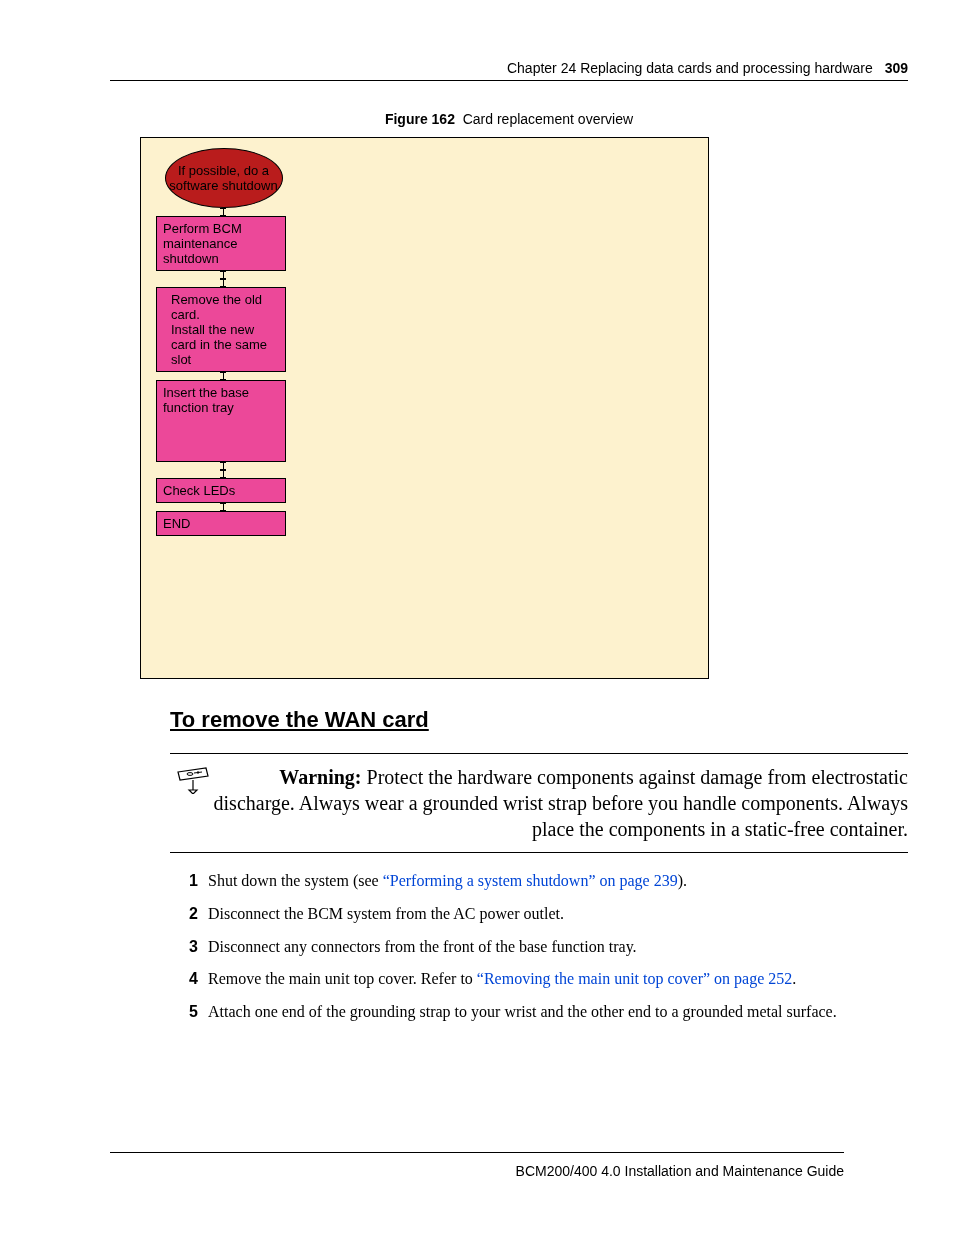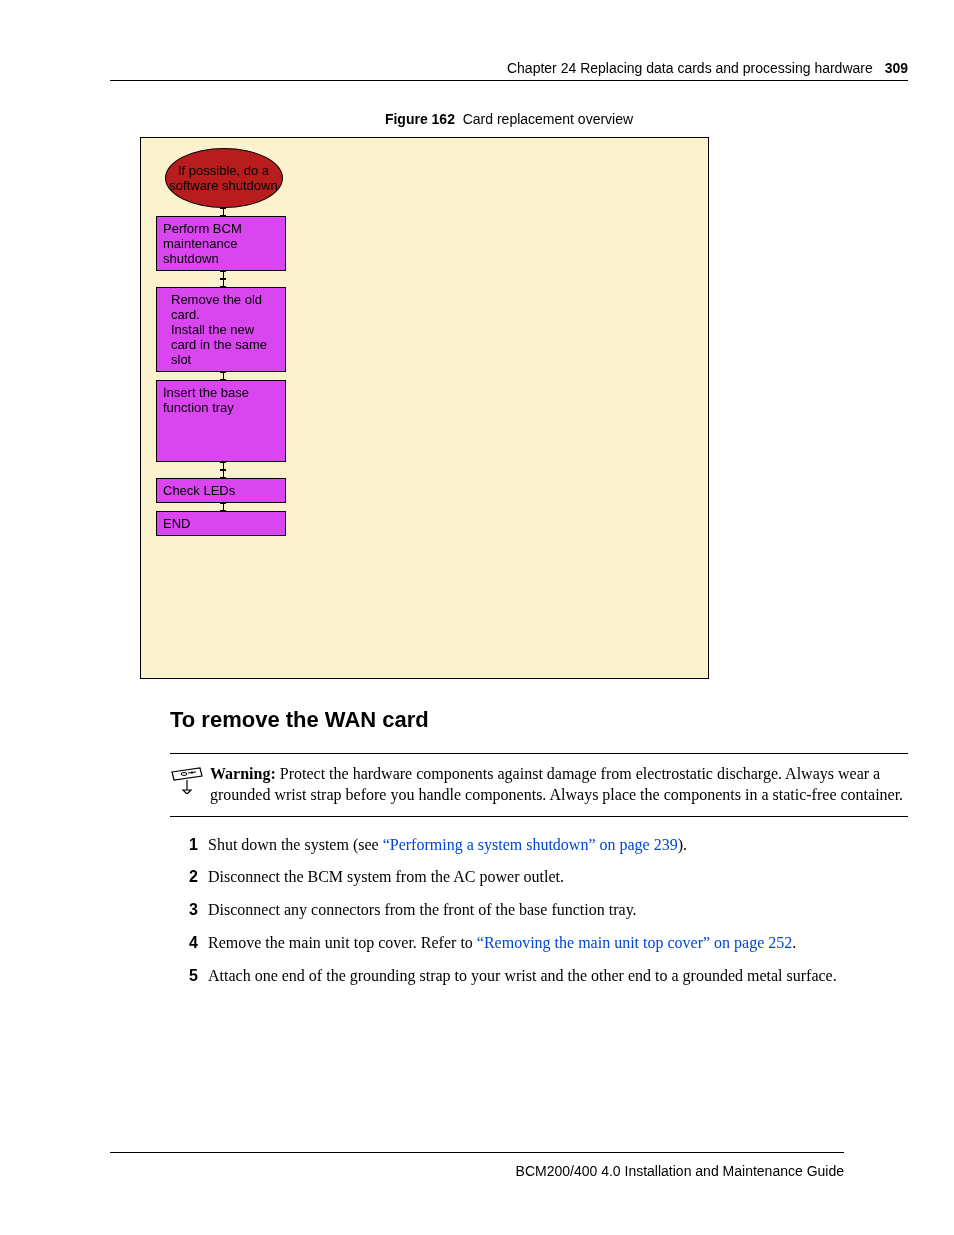--- a/index.html
+++ b/index.html
@@ -58,21 +58,21 @@
     margin: 0 auto;
     display: flex;
     align-items: center;
     justify-content: center;
     text-align: center;
     padding: 2px;
     box-sizing: border-box;
   }
   .box {
     border: 1px solid #000;
-    background: #d946ef;
+    background: #ec4899;
     padding: 4px 6px;
     box-sizing: border-box;
     width: 130px;
   }
   .box.tall { min-height: 82px; }
   .conn {
     width: 1px;
     height: 8px;
     background: #000;
     margin: 0 auto;
@@ -86,28 +86,30 @@
     background: #000;
     left: -3px;
   }
   .conn::before { top: 0; }
   .conn::after { bottom: 0; }
   .section-heading {
     font-family: Arial, Helvetica, sans-serif;
     font-weight: bold;
     font-size: 22px;
     margin: 28px 0 20px 60px;
+    text-decoration: underline;
   }
   .warning-block {
     margin-left: 60px;
     border-top: 1.5px solid #000;
     border-bottom: 1.5px solid #000;
     padding: 10px 0;
     display: flex;
-    font-size: 16px;
+    font-size: 20px;
+    text-align: right;
   }
   .warning-icon {
     width: 40px;
     flex: 0 0 40px;
     padding-top: 2px;
   }
   .warning-text { flex: 1; line-height: 1.3; }
   .warning-text b { font-family: "Times New Roman", serif; font-weight: bold; }
   .steps {
     margin-left: 60px;

